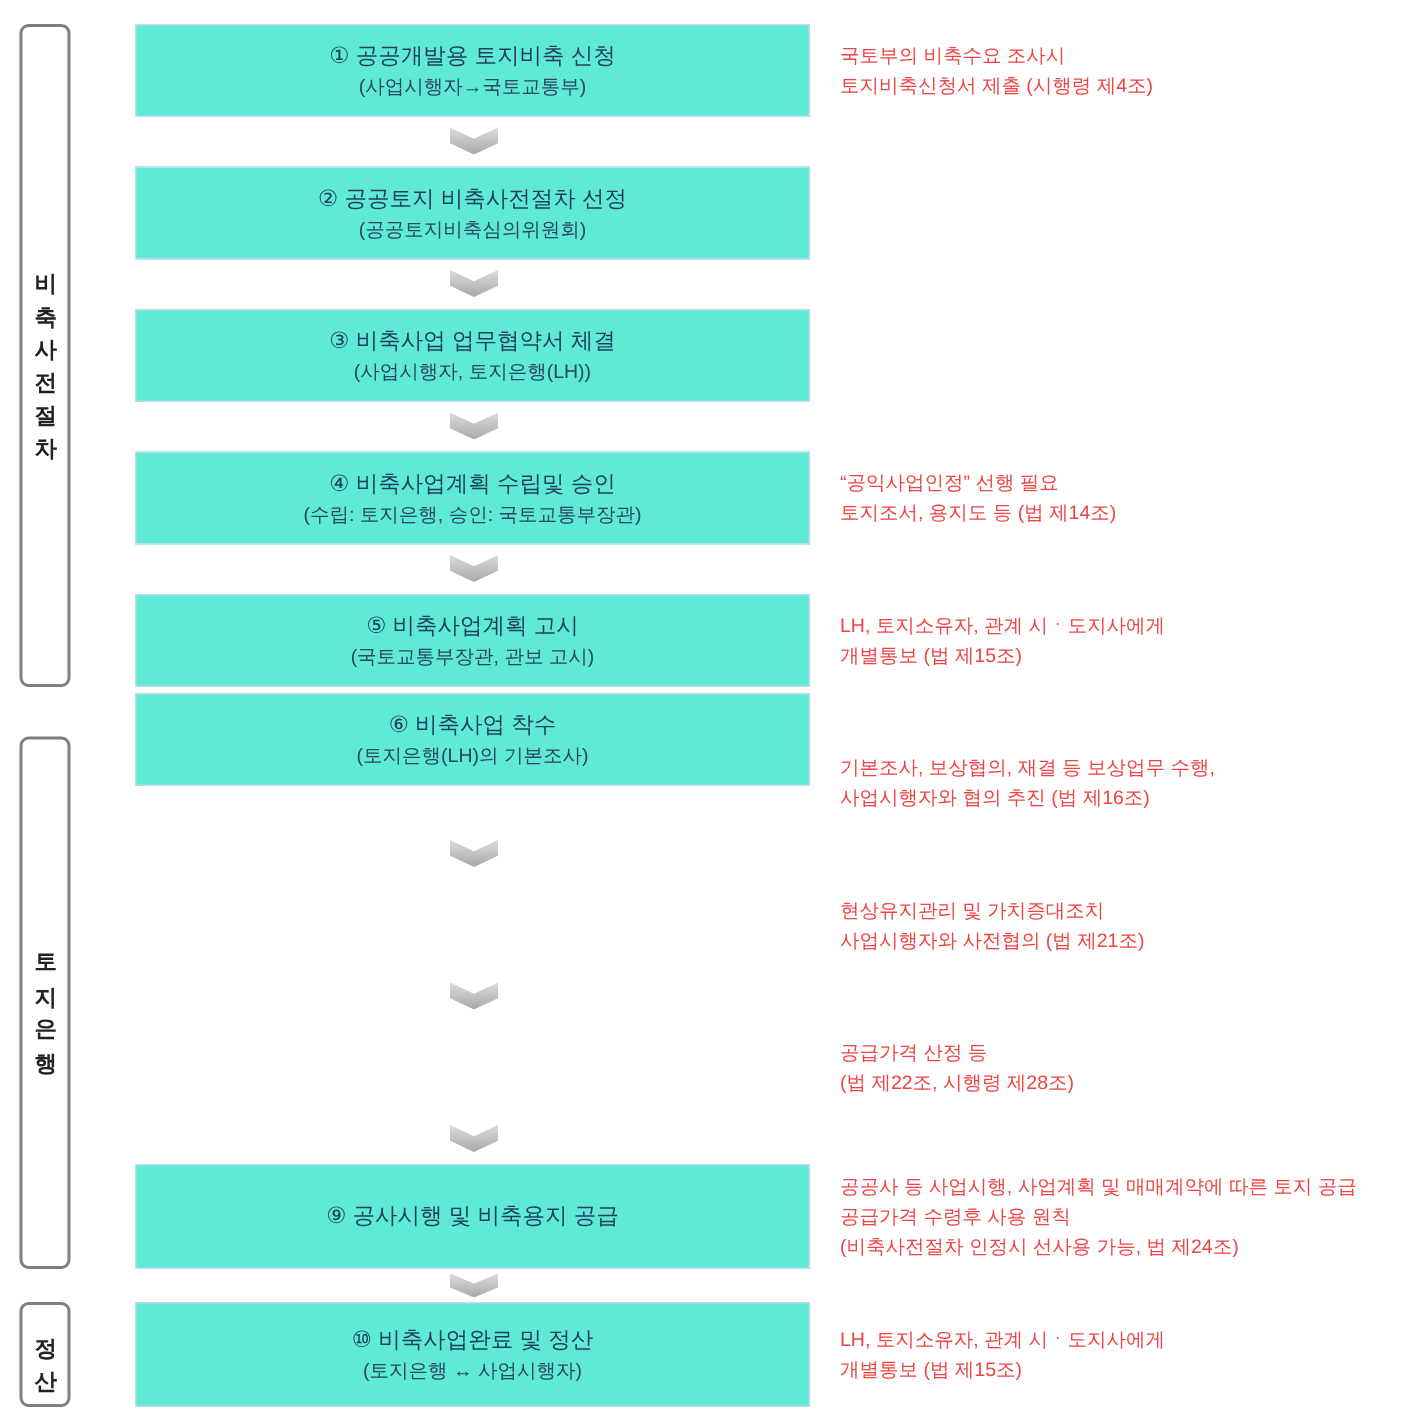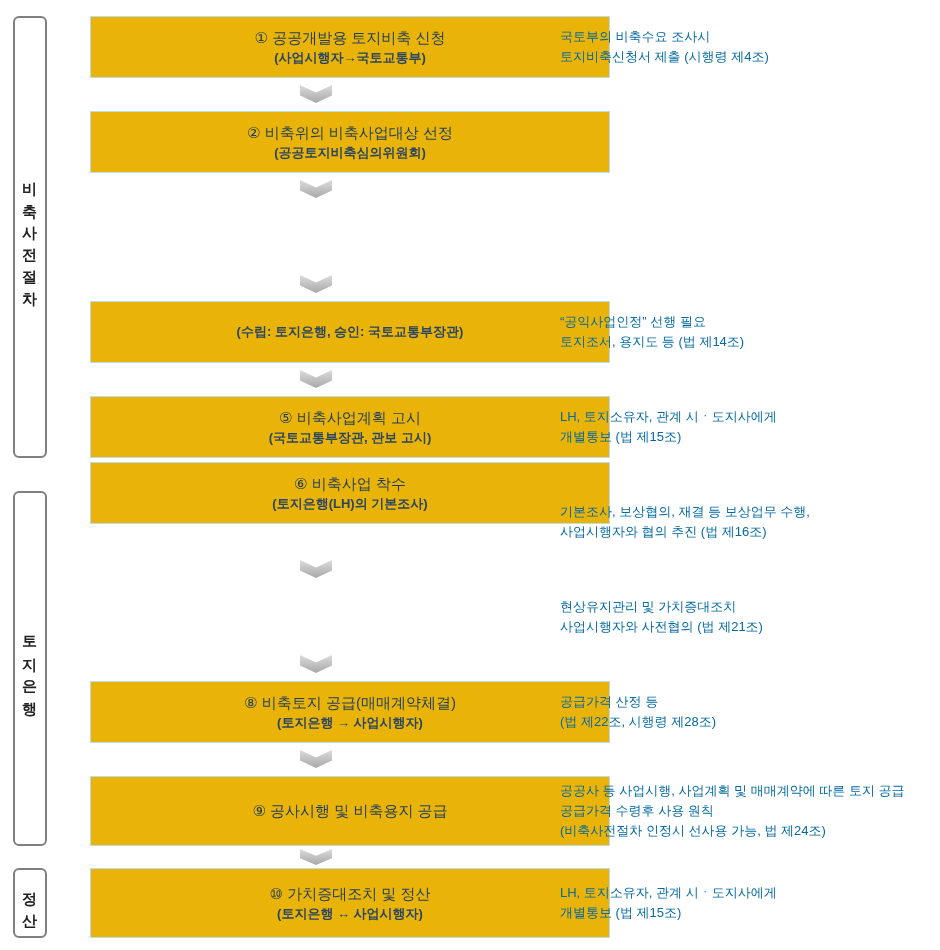--- a/index.html
+++ b/index.html
@@ -34,61 +34,60 @@
     letter-spacing: 7px;
     font-size: 15px;
     font-weight: bold;
     color: #222222;
     line-height: 1;
   }
   
   .step {
     position: absolute;
     left: 90px;
-    width: 520px;
-    background: #eab308;
+    width: 450px;
+    background: #5eead4;
     border: 1px solid #b9dcef;
     box-sizing: border-box;
     display: flex;
     flex-direction: column;
     align-items: center;
     justify-content: center;
     text-align: center;
   }
   .step-title {
     font-size: 15px;
     color: #1f3d5c;
     line-height: 1.55;
   }
   .step-subtitle {
     font-size: 13px;
     color: #2a4662;
     line-height: 1.45;
-    font-weight: bold;
   }
   .step-subtitle:empty { display: none; }
   
   .arrow {
     position: absolute;
     left: 300px;
     width: 32px;
     height: 18px;
     background: linear-gradient(#dcdcdc, #a8a8a8);
     clip-path: polygon(0% 0%, 50% 42%, 100% 0%, 100% 58%, 50% 100%, 0% 58%);
   }
   
   .note {
     position: absolute;
     left: 560px;
     width: 375px;
     display: flex;
     flex-direction: column;
     justify-content: center;
     font-size: 13px;
-    color: #0369a1;
+    color: #ef4444;
     line-height: 1.55;
     white-space: pre;
   }
 </style>
 </head>
 <body>
 
 <div class="canvas">
 
   <div class="section" style="top:16px;height:442px">
@@ -103,29 +102,34 @@
 
   <div class="step" style="top:16px;height:62px">
     <div class="step-title">① 공공개발용 토지비축 신청</div>
     <div class="step-subtitle">(사업시행자→국토교통부)</div>
   </div>
   <div class="note" style="top:16px;height:62px">국토부의 비축수요 조사시
 토지비축신청서 제출 (시행령 제4조)</div>
   <div class="arrow" style="top:85px"></div>
 
   <div class="step" style="top:111px;height:62px">
-    <div class="step-title">② 비축위의 비축사업대상 선정</div>
+    <div class="step-title">② 공공토지 비축사전절차 선정</div>
     <div class="step-subtitle">(공공토지비축심의위원회)</div>
   </div>
   <div class="arrow" style="top:180px"></div>
 
+  <div class="step" style="top:206px;height:62px">
+    <div class="step-title">③ 비축사업 업무협약서 체결</div>
+    <div class="step-subtitle">(사업시행자, 토지은행(LH))</div>
+  </div>
   <div class="note" style="top:206px;height:62px"></div>
   <div class="arrow" style="top:275px"></div>
 
   <div class="step" style="top:301px;height:62px">
+    <div class="step-title">④ 비축사업계획 수립및  승인</div>
     <div class="step-subtitle">(수립: 토지은행, 승인: 국토교통부장관)</div>
   </div>
   <div class="note" style="top:301px;height:62px">“공익사업인정” 선행 필요
 토지조서, 용지도 등 (법 제14조)</div>
   <div class="arrow" style="top:370px"></div>
 
   <div class="step" style="top:396px;height:62px">
     <div class="step-title">⑤ 비축사업계획 고시</div>
     <div class="step-subtitle">(국토교통부장관, 관보 고시)</div>
   </div>
@@ -138,37 +142,33 @@
     <div class="step-subtitle">(토지은행(LH)의 기본조사)</div>
   </div>
   <div class="note" style="top:491px;height:62px">기본조사, 보상협의, 재결 등 보상업무 수행,
 사업시행자와 협의 추진 (법 제16조)</div>
   <div class="arrow" style="top:560px"></div>
 
   <div class="note" style="top:586px;height:62px">현상유지관리 및 가치증대조치
 사업시행자와 사전협의 (법 제21조)</div>
   <div class="arrow" style="top:655px"></div>
 
-  <div class="step" style="top:681px;height:62px">
-    <div class="step-title">⑧ 비축토지 공급(매매계약체결)</div>
-    <div class="step-subtitle">(토지은행 → 사업시행자)</div>
-  </div>
   <div class="note" style="top:681px;height:62px">공급가격 산정 등
 (법 제22조, 시행령 제28조)</div>
   <div class="arrow" style="top:750px"></div>
 
   <div class="step" style="top:776px;height:70px">
     <div class="step-title">⑨ 공사시행 및 비축용지 공급</div>
 
   </div>
   <div class="note" style="top:776px;height:70px">공공사 등 사업시행, 사업계획 및 매매계약에 따른 토지 공급
 공급가격 수령후 사용 원칙
 (비축사전절차 인정시 선사용 가능, 법 제24조)</div>
   <div class="arrow" style="top:849px;height:16px"></div>
 
   <div class="step" style="top:868px;height:70px">
-    <div class="step-title">⑩ 가치증대조치 및 정산</div>
+    <div class="step-title">⑩ 비축사업완료 및 정산</div>
     <div class="step-subtitle">(토지은행 ↔ 사업시행자)</div>
   </div>
   <div class="note" style="top:868px;height:70px">LH, 토지소유자, 관계 시ㆍ도지사에게
 개별통보 (법 제15조)</div>
 
 </div>
 
 </body></html>

